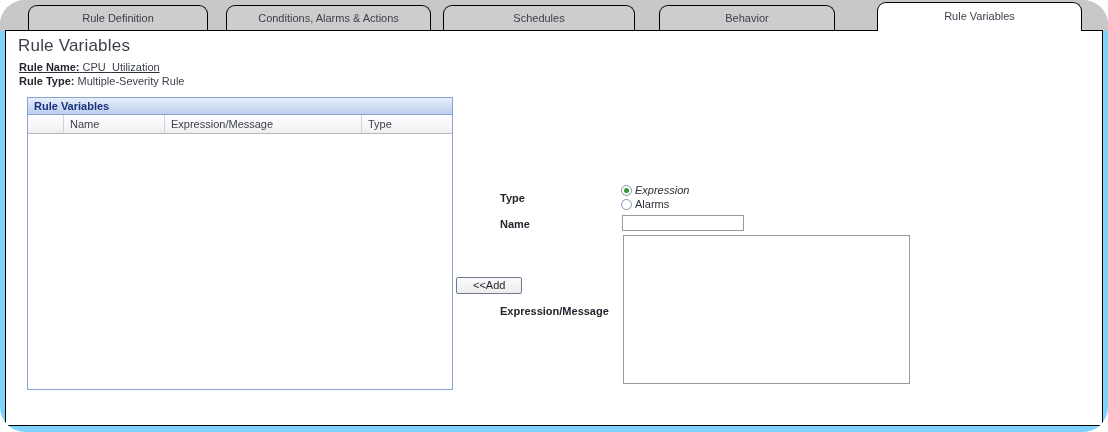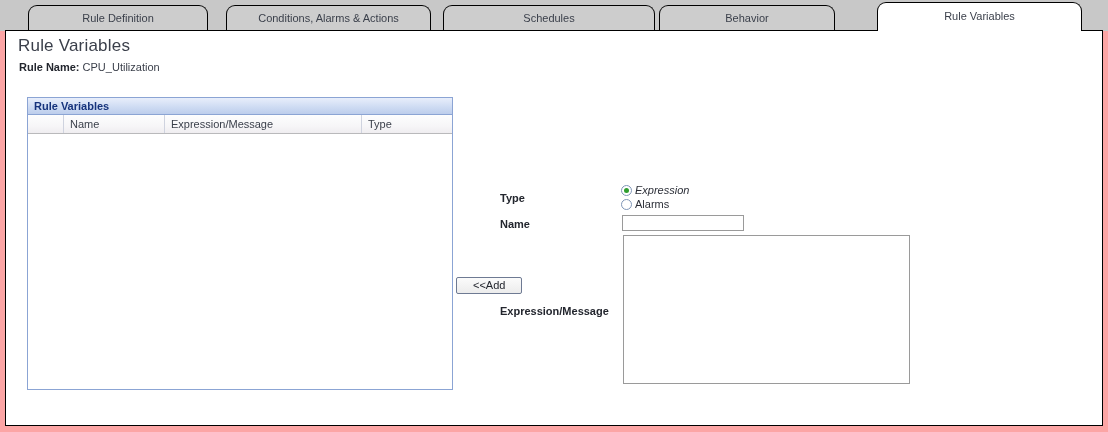--- a/index.html
+++ b/index.html
@@ -10,22 +10,23 @@
   body {
     font-family: "Liberation Sans", sans-serif;
     font-size: 11px;
     color: #333333;
   }
 
   #screen {
     position: relative;
     width: 1108px;
     height: 432px;
-    background: #fca5a5;
+    background: #7dd3fc;
     overflow: hidden;
+    border-radius: 25px;
   }
 
   
   #tabstrip {
     position: absolute;
     left: 0;
     top: 0;
     width: 1108px;
     height: 31px;
     background: #c8c8c8;
@@ -78,21 +79,21 @@
     letter-spacing: .2px;
     white-space: nowrap;
   }
   .metaline {
     position: absolute;
     left: 13px;
     font-size: 11px;
     color: #2c2f38;
     white-space: nowrap;
   }
-  #meta-name { top: 30px; }
+  #meta-name { top: 30px; text-decoration: underline; }
   #meta-type { top: 44px; }
   .metaline .lbl { font-weight: bold; color: #23262e; }
   .metaline .val { font-weight: normal; color: #3a3f4a; }
 
   
   #table-panel {
     position: absolute;
     left: 21px;
     top: 66px;
     width: 426px;
@@ -245,38 +246,42 @@
 
 <div id="screen">
 
   <div id="tabstrip">
     <div class="tab" id="tab-0" style="left:28px;width:180px;">
       <span>Rule Definition</span>
     </div>
     <div class="tab" id="tab-1" style="left:226px;width:205px;">
       <span>Conditions, Alarms &amp; Actions</span>
     </div>
-    <div class="tab" id="tab-2" style="left:443px;width:212px;">
+    <div class="tab" id="tab-2" style="left:443px;width:192px;">
       <span>Schedules</span>
     </div>
     <div class="tab" id="tab-3" style="left:659px;width:176px;">
       <span>Behavior</span>
     </div>
     <div class="tab active" id="tab-4" style="left:877px;width:205px;">
       <span>Rule Variables</span>
     </div>
   </div>
 
   <div id="content">
 
     <div id="page-title">Rule Variables</div>
 
     <div class="metaline" id="meta-name">
       <span class="lbl">Rule Name:</span>
       <span class="val">CPU_Utilization</span>
+    </div>
+    <div class="metaline" id="meta-type">
+      <span class="lbl">Rule Type:</span>
+      <span class="val">Multiple-Severity Rule</span>
     </div>
 
     <div id="table-panel">
       <div id="table-caption">Rule Variables</div>
       <div id="table-head">
         <div class="th c0"></div>
         <div class="th c1">Name</div>
         <div class="th c2">Expression/Message</div>
         <div class="th c3">Type</div>
       </div>

